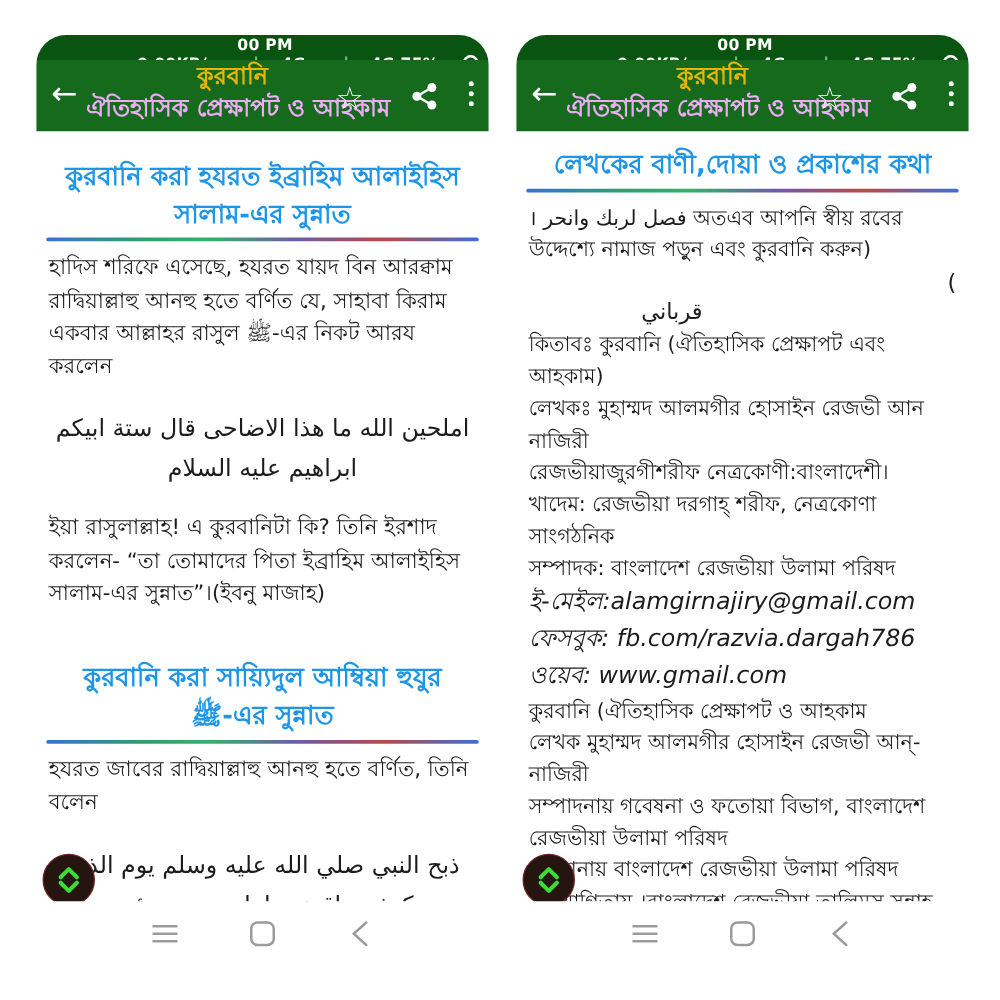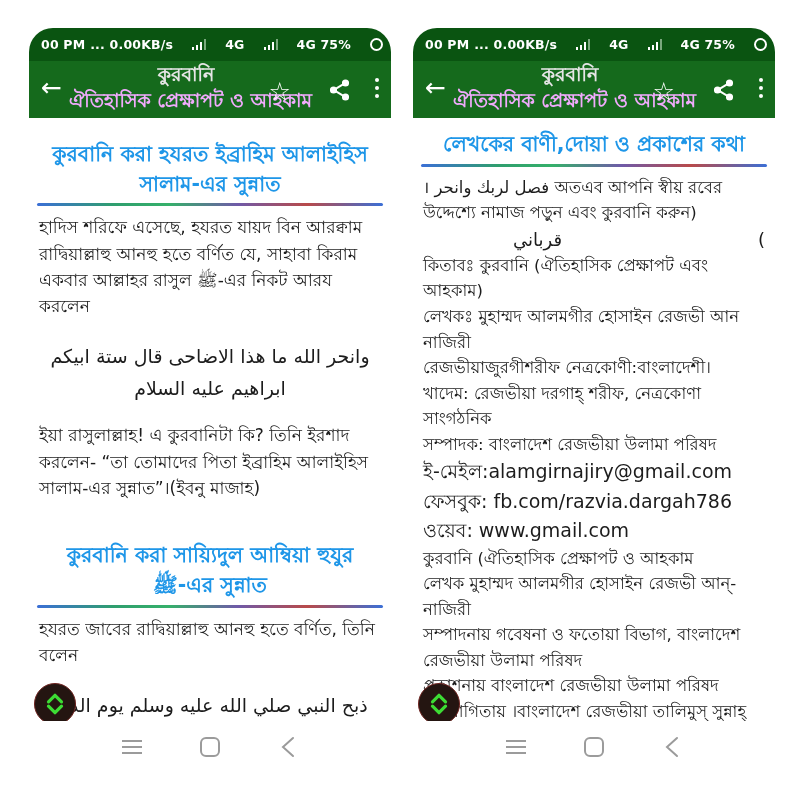--- a/index.html
+++ b/index.html
@@ -4,49 +4,49 @@
 <style>
   html,body{margin:0;padding:0;width:800px;height:800px;background:#ffffff;
     font-family:"DejaVu Sans","Liberation Sans",sans-serif;}
   .canvas{position:relative;width:800px;height:800px;background:#fff;overflow:hidden;}
   .phone{position:absolute;top:28px;width:362px;height:745px;background:#fff;
     border-radius:24px 24px 16px 16px;overflow:hidden;}
   .phone.left{left:29px;}
   .phone.right{left:413px;}
 
   
-  .statusbar{height:33px;background:#0a5411;color:#fff;display:flex;align-items:center;
-    padding:0 8px 0 12px;font-size:12.5px;font-weight:bold;letter-spacing:.2px;}
+  .statusbar{height:20px;background:#0a5411;color:#fff;display:flex;align-items:center;
+    padding:0 8px 0 12px;font-size:12.5px;font-weight:bold;letter-spacing:.2px;flex-direction:column;}
   .statusbar .right{margin-left:auto;display:flex;align-items:center;gap:19px;}
   .bars{display:inline-block;}
   .battery{width:13px;height:13px;border:2px solid #fff;border-radius:50%;box-sizing:border-box;}
 
   
   .appbar{height:57px;background:#156a1c;position:relative;color:#fff;}
   .back{position:absolute;left:12px;top:14px;font-size:25px;line-height:25px;color:#fff;}
   .titlewrap{position:absolute;left:40px;right:88px;top:0;text-align:center;}
-  .apptitle{font-size:19px;font-weight:bold;color:#e5e5e5;line-height:26px;}
+  .apptitle{font-size:19px;font-weight:bold;color:#eab308;line-height:26px;}
   .appsubtitle{font-size:19px;font-weight:bold;color:#f0abfc;line-height:26px;white-space:nowrap;}
   .star{position:absolute;right:100px;top:16px;font-size:25px;color:#fff;}
   .share{position:absolute;right:40px;top:18px;}
   .menu-dots{position:absolute;right:12px;top:17px;display:flex;flex-direction:column;gap:4px;}
   .menu-dots i{width:4px;height:4px;border-radius:50%;background:#fff;}
 
   
   .content{padding:4px 8px 0 8px;color:#1c1c1c;}
   .h-blue{color:#1e96e8;font-size:20.5px;font-weight:bold;text-align:center;
     line-height:1.45;margin:18px 10px 4px 10px;}
   .divider{height:3px;border-radius:2px;margin:2px 0 8px 0;
     background:linear-gradient(90deg,#3b6fd6 0%,#2f9e6e 22%,#35b06a 38%,#6f5aa8 58%,#b84a4a 78%,#3b6fd6 100%);}
   .para{font-size:17px;line-height:1.55;margin:4px 2px 10px 2px;}
   .arabic{font-size:19px;line-height:1.7;text-align:center;direction:rtl;margin:20px 6px 18px 6px;}
   .rline{font-size:16.5px;line-height:1.55;margin:0 2px;}
-  .rline.latin{font-size:19px;}
+  .rline.latin{font-size:19px;font-style:italic;}
   .qrow{display:flex;justify-content:space-between;font-size:18px;line-height:1.5;margin:0 2px;}
-  .qrow .ar{direction:rtl;padding-left:90px;}
+  .qrow .ar{direction:rtl;padding-left:90px;margin-top:23px;}
 
   
   .fab{position:absolute;left:5px;bottom:48px;width:40px;height:40px;border-radius:50%;
     background:#241511;border:1px solid #6e2420;display:flex;align-items:center;
     justify-content:center;}
 
   
   .navbar{position:absolute;left:0;right:0;bottom:0;height:52px;background:#fff;
     display:flex;align-items:center;justify-content:center;gap:52px;}
   .navbtn{width:26px;height:26px;display:flex;align-items:center;justify-content:center;}
@@ -104,21 +104,21 @@
           <i></i>
           <i></i>
           <i></i>
         </span>
     </div>
 
     <div class="content">
       <div class="h-blue">কুরবানি করা হযরত ইব্রাহিম আলাইহিস সালাম-এর সুন্নাত</div>
       <div class="divider"></div>
       <p class="para">হাদিস শরিফে এসেছে, হযরত যায়দ বিন আরক্বাম রাদ্বিয়াল্লাহু আনহু হতে বর্ণিত যে, সাহাবা কিরাম একবার আল্লাহর রাসুল ﷺ-এর নিকট আরয করলেন</p>
-      <p class="arabic">وانحر الله ما هذا الاضاحى قال ستة ابيكم ابراهيم عليه     السلام</p>
+      <p class="arabic">املحين الله ما هذا الاضاحى قال ستة ابيكم ابراهيم عليه     السلام</p>
       <p class="para">ইয়া রাসুলাল্লাহ! এ কুরবানিটা কি? তিনি ইরশাদ করলেন- “তা  তোমাদের পিতা ইব্রাহিম আলাইহিস সালাম-এর সুন্নাত”।(ইবনু মাজাহ)</p>
       <div class="h-blue" style="margin-top:40px;">কুরবানি করা সায়্যিদুল আম্বিয়া হুযুর ﷺ-এর সুন্নাত</div>
       <div class="divider"></div>
       <p class="para">হযরত জাবের রাদ্বিয়াল্লাহু আনহু হতে বর্ণিত, তিনি বলেন</p>
       <p class="arabic">ذبح النبي صلي الله عليه وسلم يوم الذبح كبشين اقرنين املحين موجوئين</p>
     </div>
 
     <div class="fab">
       <svg width="26" height="26" viewBox="0 0 24 24" fill="none" stroke="#3ddc34" stroke-width="3" stroke-linecap="round" stroke-linejoin="round">
         <polyline points="6,10 12,4 18,10"></polyline>

